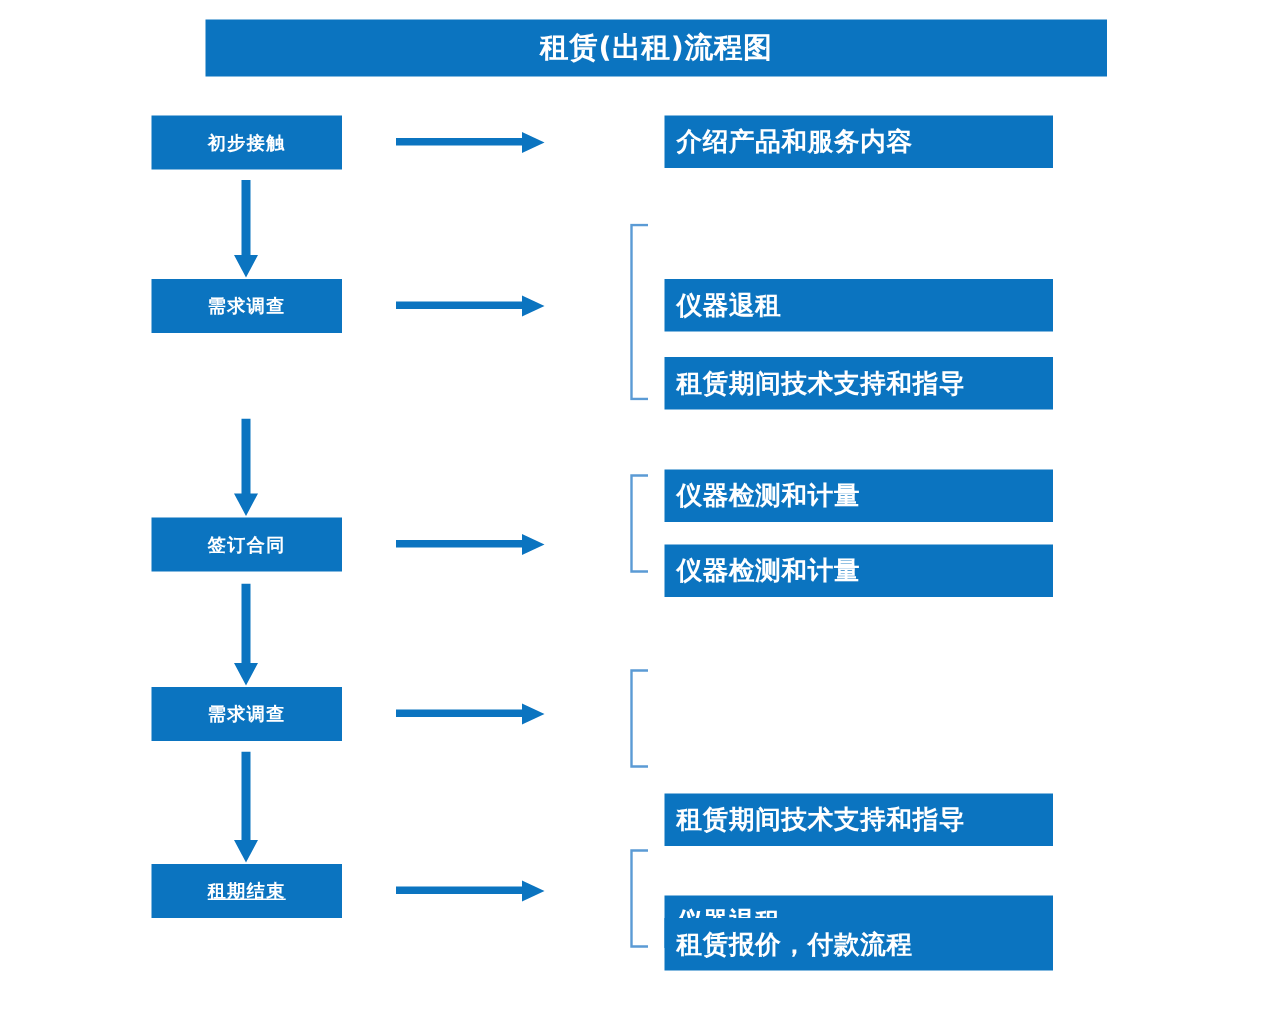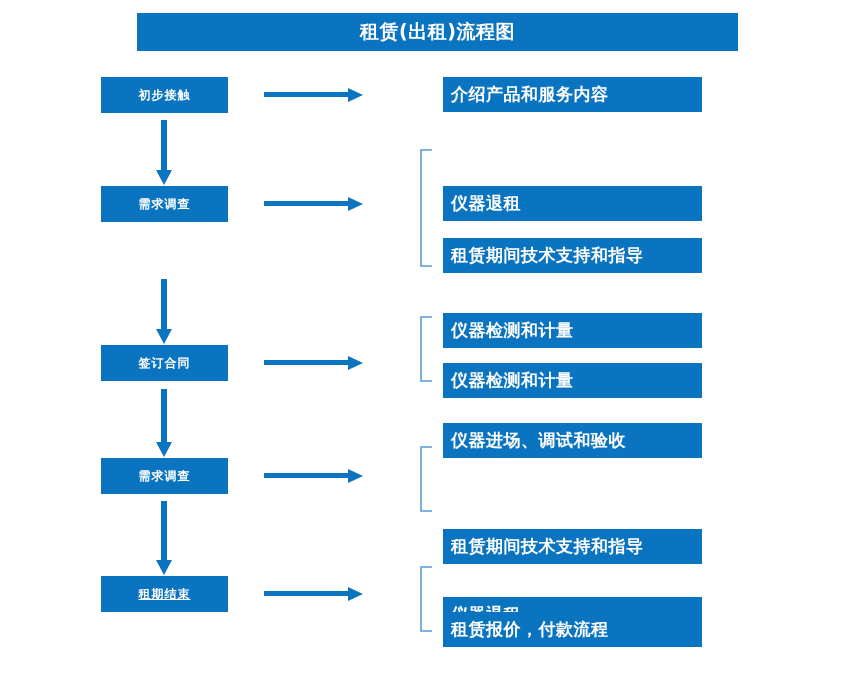--- a/index.html
+++ b/index.html
@@ -184,21 +184,20 @@
     </svg>
   </div>
   <div class="detail-box" style="top:313px;">仪器检测和计量</div>
   <div class="detail-box" style="top:363px;">仪器检测和计量</div>
 
   <div class="bracket" style="left:419px; top:446px; width:14px; height:66px;">
     <svg width="14" height="66" viewBox="0 0 14 66" xmlns="http://www.w3.org/2000/svg">
       <path d="M13 1 L2 1 L2 65 L13 65" fill="none" stroke="#5b9bd5" stroke-width="1.6"></path>
     </svg>
   </div>
-  <div class="detail-box" style="top:423px;">仪器进场、调试和验收</div>
   <div class="detail-box" style="top:493px;margin-top:36px;">租赁期间技术支持和指导</div>
 
   <div class="bracket" style="left:419px; top:566px; width:14px; height:66px;">
     <svg width="14" height="66" viewBox="0 0 14 66" xmlns="http://www.w3.org/2000/svg">
       <path d="M13 1 L2 1 L2 65 L13 65" fill="none" stroke="#5b9bd5" stroke-width="1.6"></path>
     </svg>
   </div>
   <div class="detail-box" style="top:597px;">仪器退租</div>
   <div class="detail-box" style="top:612px;">租赁报价，付款流程</div>
 

